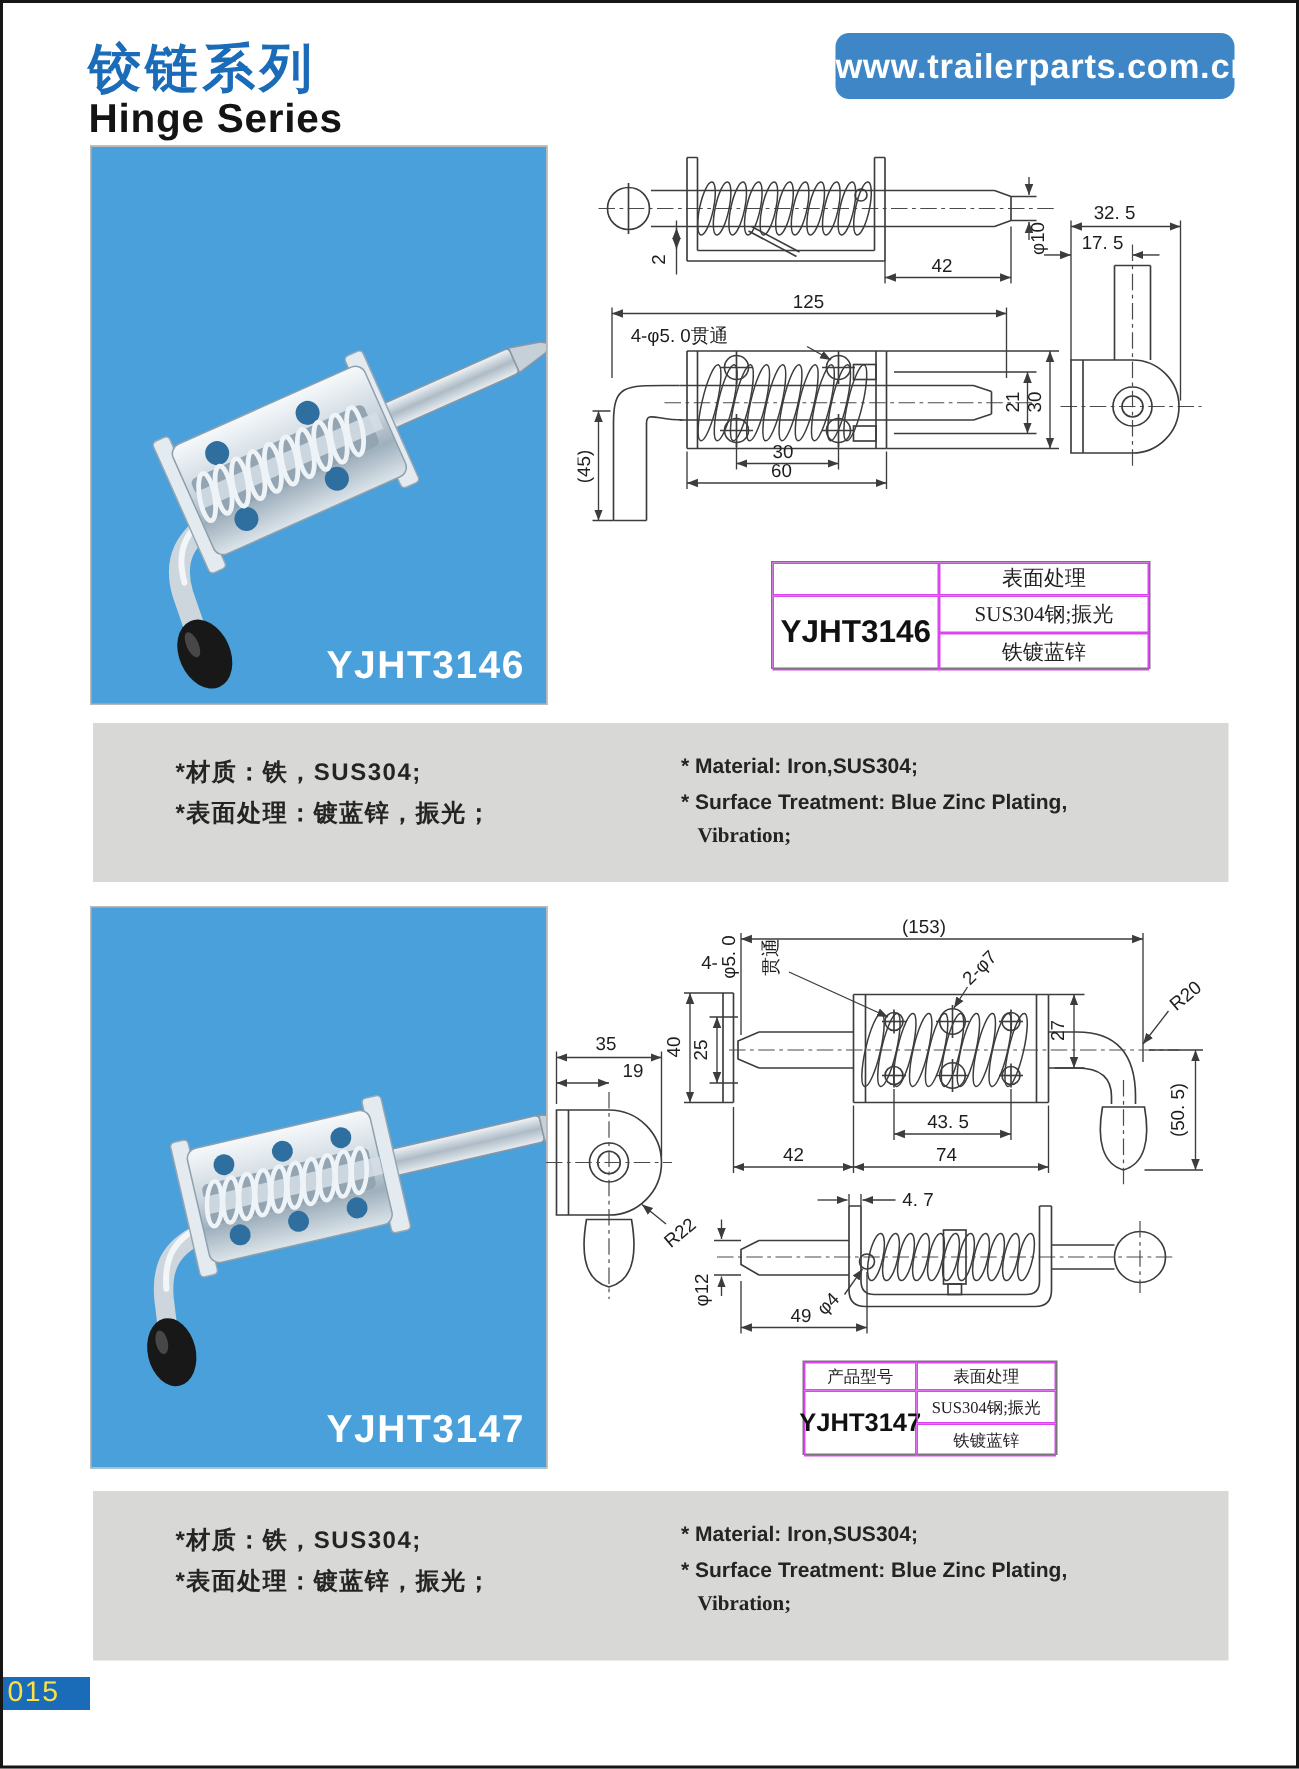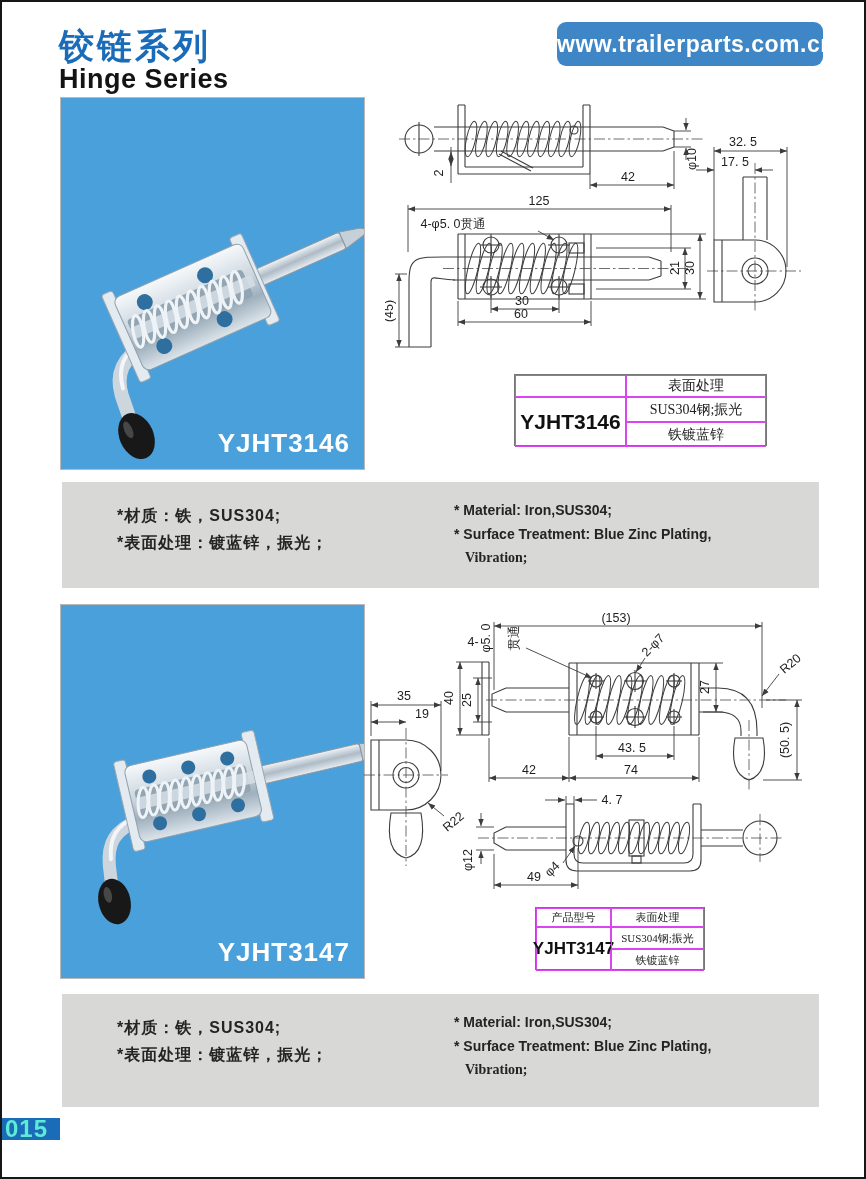--- a/index.html
+++ b/index.html
@@ -40,21 +40,21 @@
   .t2 .model{grid-row:2/4;font-size:17px;}
   
   .spec-box{position:absolute;left:60px;width:738px;background:var(--spec-box-gray,#d8d8d6);padding-left:19px;}
   .spec-box.b1{top:480px;height:106px;}
   .spec-box.b2{top:992px;height:113px;}
   .spec-cn{position:absolute;left:55px;top:20px;font-size:16px;font-weight:bold;color:#242424;line-height:27px;letter-spacing:1px;}
   .spec-en{position:absolute;left:392px;top:16px;font-size:14px;font-weight:bold;color:#242424;line-height:24px;}
   .spec-en .indent{padding-left:11px;font-family:Liberation Serif, serif;}
   
   .page-badge{position:absolute;left:0;top:1116px;width:58px;height:22px;background:var(--accent-blue,#1b6cb8);
-      color:#5eead4;font-size:24px;font-weight:bold;line-height:22px;padding-left:3px;box-sizing:border-box;letter-spacing:1px;}
+      color:#fde047;font-size:19px;font-weight:normal;line-height:22px;padding-left:3px;box-sizing:border-box;letter-spacing:1px;}
 </style>
 </head>
 <body>
 
 <div class="page">
 
   <div class="title-block">
     <div class="title-cn">铰链系列</div>
     <div class="title-en">Hinge Series</div>
   </div>

